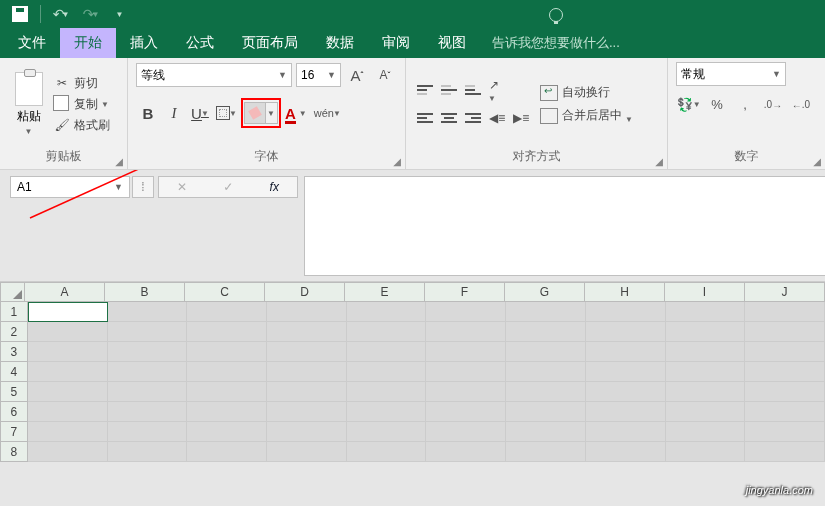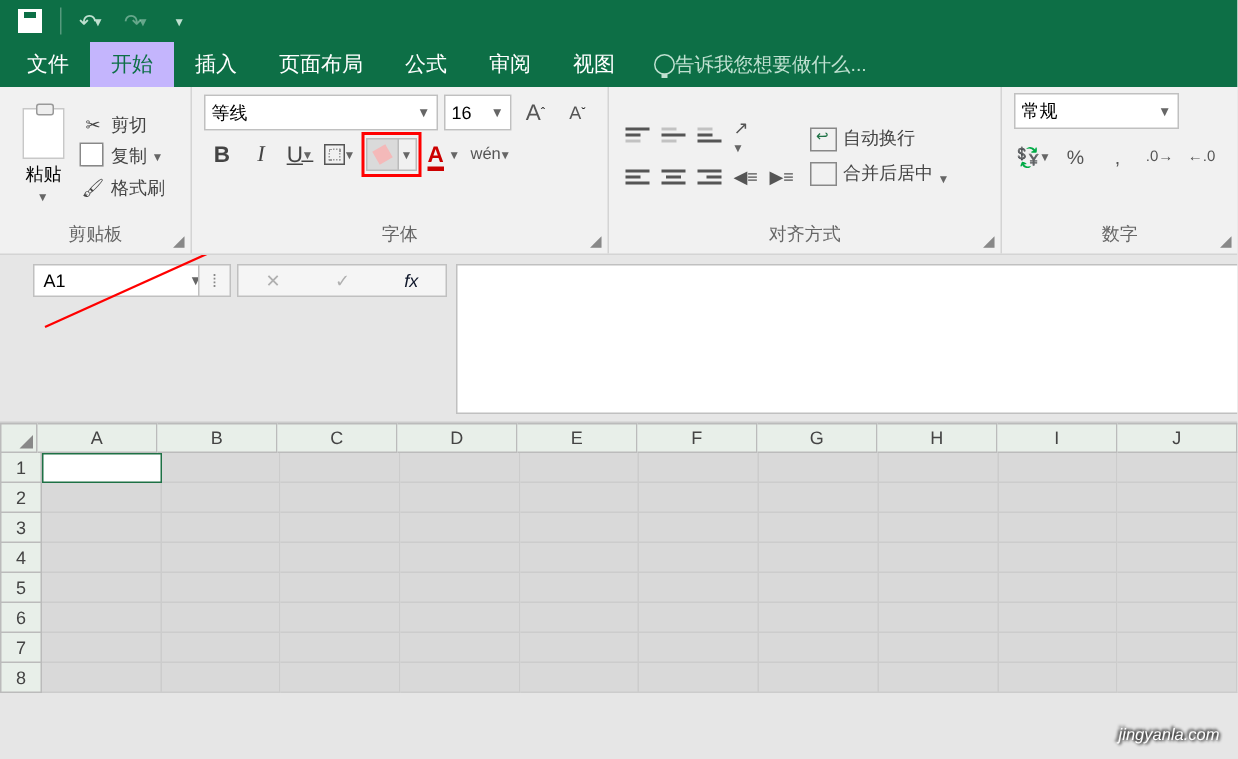--- a/index.html
+++ b/index.html
@@ -48,21 +48,22 @@
   .tab.active {
     background: #c4b5fd;
     color: #0d6f46;
   }
   .tell-me {
     color: #bfe0d0;
     font-size: 13px;
     display: flex;
     align-items: center;
     padding: 0 6px 6px 12px;
-    gap: 0;
+    gap: 12px;
+    flex-direction: column;
   }
   .bulb { width:14px;height:14px;border:1px solid #bfe0d0;border-radius:50%;position:relative;}
   .bulb::after{content:"";position:absolute;bottom:-3px;left:4px;width:4px;height:3px;background:#bfe0d0;}
   
   .ribbon {
     background: #f1f1f1;
     height: 112px;
     display: flex;
     border-bottom: 1px solid #d4d4d4;
   }
@@ -104,21 +105,21 @@
     display:flex;flex-direction:column;gap:4px;margin-left:4px;
   }
   .clip-side .row { display:flex;align-items:center;gap:4px;color:#444;}
   .mini-icon{width:16px;height:16px;display:inline-flex;align-items:center;justify-content:center;font-size:12px;}
   .scissors::before{content:"\2702";color:#444;}
   .copy-icon{width:14px;height:14px;border:1px solid #888;position:relative;background:#fff;}
   .copy-icon::before{content:"";position:absolute;top:-3px;left:-3px;width:14px;height:14px;border:1px solid #888;background:#fff;}
   .brush-icon::before{content:"\1F58C";font-size:12px;}
   
   
-  .font-top { display:flex;gap:4px;align-items:center;margin-bottom:0;}
+  .font-top { display:flex;gap:4px;align-items:center;margin-bottom:10px;}
   .font-combo {
     border:1px solid #c0c0c0;background:#fff;height:24px;width:160px;
     display:flex;align-items:center;padding:0 4px;justify-content:space-between;
   }
   .size-combo { width:46px;border:1px solid #c0c0c0;background:#fff;height:24px;display:flex;align-items:center;padding:0 4px;justify-content:space-between;}
   .dd-caret{font-size:9px;color:#666;}
   .Aup{font-size:15px;color:#555;position:relative;}
   .Adn{font-size:12px;color:#555;position:relative;}
   
   .font-bot { display:flex;gap:2px;align-items:center;}
@@ -162,21 +163,21 @@
   .merge-icon{width:18px;height:16px;border:1px solid #888;position:relative;}
   .merge-icon::after{content:"";position:absolute;top:0;bottom:0;left:50%;width:0;}
   
   
   .num-combo{border:1px solid #c0c0c0;background:#fff;height:24px;width:110px;display:flex;align-items:center;padding:0 4px;justify-content:space-between;}
   .num-bot{display:flex;gap:2px;margin-top:6px;}
   .nbtn{width:26px;height:24px;display:flex;align-items:center;justify-content:center;color:#555;font-size:13px;}
   
   
   .fx-area{height:112px;background:#e6e6e6;border-bottom:1px solid #ccc;position:relative;}
-  .namebox{position:absolute;top:6px;left:22px;width:120px;height:22px;border:1px solid #c0c0c0;background:#fff;display:flex;align-items:center;padding:0 6px;justify-content:space-between;}
+  .namebox{position:absolute;top:6px;left:10px;width:120px;height:22px;border:1px solid #c0c0c0;background:#fff;display:flex;align-items:center;padding:0 6px;justify-content:space-between;}
   .fx-btns{position:absolute;top:6px;left:158px;width:140px;height:22px;border:1px solid #c0c0c0;background:#f5f5f5;display:flex;align-items:center;justify-content:space-around;color:#b0b0b0;}
   .fx-expand{position:absolute;top:6px;left:132px;width:22px;height:22px;border:1px solid #c0c0c0;background:#f5f5f5;display:flex;align-items:center;justify-content:center;color:#888;}
   .fx-input{position:absolute;top:6px;left:304px;right:0;height:100px;background:#fff;border:1px solid #c0c0c0;border-right:none;}
   
   
   .grid-wrap{position:relative;}
   .col-headers{display:flex;height:20px;}
   .corner{width:28px;background:#e8efe9;border:1px solid #bbb;position:relative;}
   .corner::after{content:"";position:absolute;right:2px;bottom:2px;width:0;height:0;border-style:solid;border-width:0 0 9px 9px;border-color:transparent transparent #888 transparent;}
   .ch{flex:none;width:80px;background:#e8efe9;border:1px solid #bbb;border-left:none;display:flex;align-items:center;justify-content:center;color:#444;}
@@ -209,22 +210,23 @@
     </div>
   <div class="tb-btn">
       <span class="tb-dd">▼</span>
     </div>
 </div>
 
 <div class="tabbar">
   <div class="tab">文件</div>
   <div class="tab active">开始</div>
   <div class="tab">插入</div>
+  <div class="tab">公式</div>
   <div class="tab">页面布局</div>
-  <div class="tab">公式</div>
+  <div class="tab">数据</div>
   <div class="tab">审阅</div>
   <div class="tab">视图</div>
   <div class="tell-me">
     <span class="bulb"></span>
     <span>告诉我您想要做什么...</span>
   </div>
 </div>
 
 <div class="ribbon">
 

